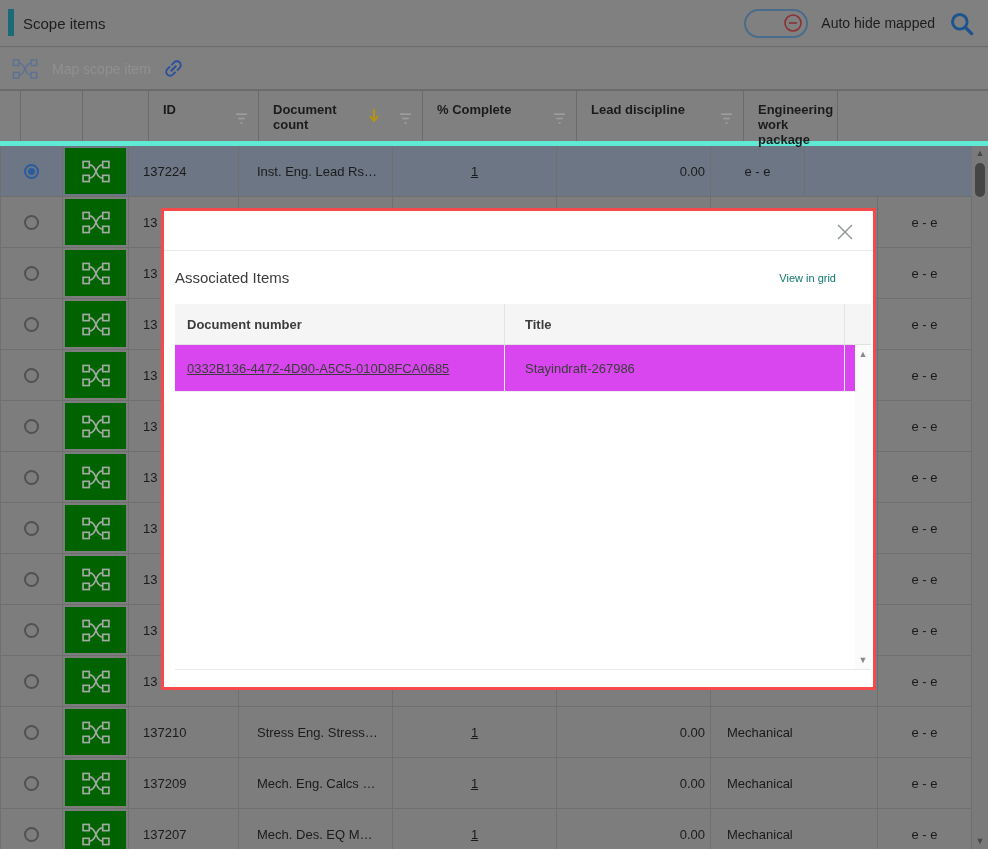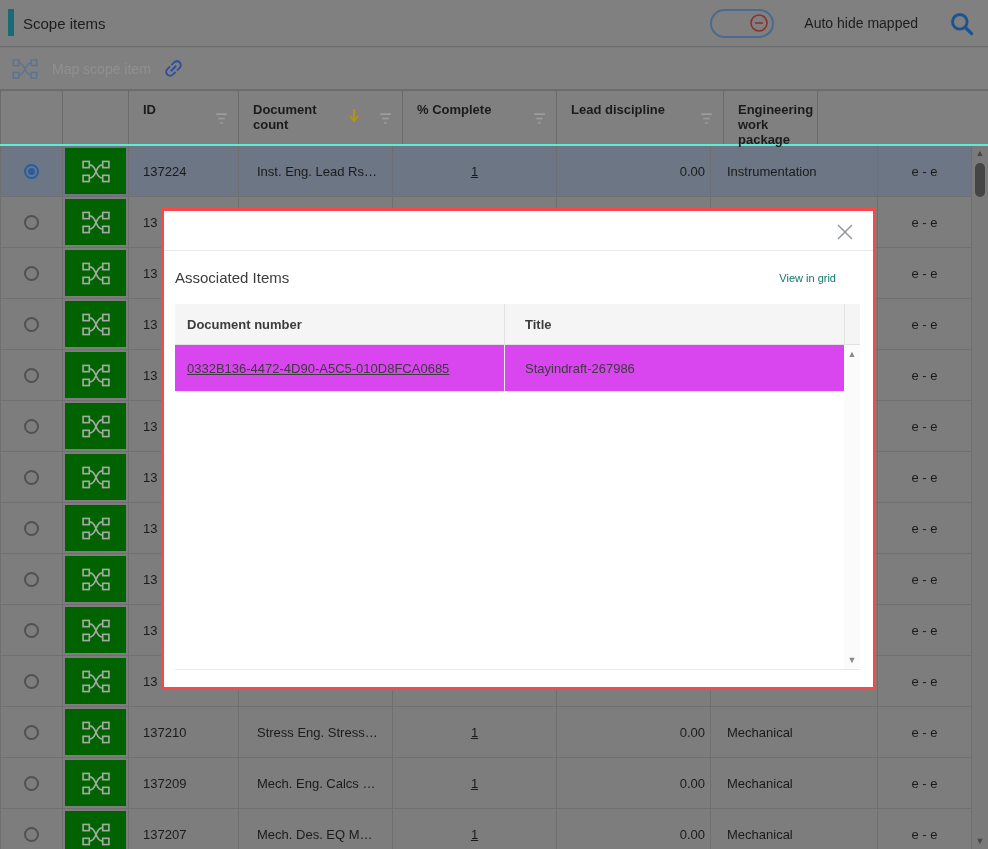--- a/index.html
+++ b/index.html
@@ -6,39 +6,39 @@
   body { background:#555; font-family:"Liberation Sans", sans-serif; }
   .screen { position:relative; width:988px; height:849px; overflow:hidden;
             background:#7d7d7d; font-family:"Liberation Sans", sans-serif; }
 
   
   .app-header { position:absolute; top:0; left:0; right:0; height:47px;
                 background:#808080; border-bottom:1px solid #6c6c6c;
                 display:flex; align-items:center; }
   .accent { position:absolute; left:8px; top:9px; width:6px; height:27px; background:#1a6b77; }
   .page-title { margin-left:23px; font-size:15px; color:#1d1d1d; font-weight:400; }
-  .hdr-right { margin-left:auto; display:flex; align-items:center; gap:30px; padding-right:13px; }
+  .hdr-right { margin-left:auto; display:flex; align-items:center; gap:13px; padding-right:13px; }
   .toggle { width:64px; height:29px; border:2px solid #4a6b8c; border-radius:15px;
             position:relative; display:inline-block; cursor:pointer; }
   .knob { position:absolute; right:3px; top:2px; width:20px; height:20px; }
   .toggle-label { font-size:14px; color:#1d1d1d; }
   .search-btn { width:27px; height:27px; color:#1d538f; cursor:pointer; }
 
   
   .toolbar { position:absolute; top:48px; left:0; right:0; height:42px;
              background:#808080; border-bottom:1px solid #6c6c6c;
              display:flex; align-items:center; padding-left:12px; }
   .map-icon { color:#5d7292; width:26px; height:22px; }
   .map-label { color:#909090; font-size:14px; margin-left:14px; }
   .chain-icon { color:#2a4f9e; width:23px; height:23px; margin-left:11px; }
 
   
   .grid { position:absolute; top:90px; left:0; width:988px; bottom:0; overflow:hidden; }
   .thead { display:flex; height:56px; background:#808080;
-           border-top:1px solid #6b6b6b; border-bottom:2px solid #5eead4; }
+           border-top:1px solid #6b6b6b; border-bottom:5px solid #5eead4;padding-left:20px; }
   .th { position:relative; border-right:1px solid #6b6b6b; font-size:13px; font-weight:700;
         color:#1b1b1b; padding:11px 22px 0 14px; line-height:15px; }
   .th:first-child { border-left:1px solid #6b6b6b; }
   .hfilter { position:absolute; right:10px; top:21px; }
   .hsort { position:absolute; right:42px; top:16px; }
   .hwrap { display:block; width:70px; }
   .w-radio{width:63px;} .w-map{width:66px;} .w-id{width:110px;} .w-desc{width:154px;}
   .w-count{width:164px;} .w-pct{width:154px;} .w-lead{width:167px;} .w-ewp{width:94px;}
   .th-fill { width:16px; border-right:none; }
 
@@ -72,21 +72,21 @@
 
   
   .modal { position:absolute; left:161px; top:208px; width:715px; height:482px;
            border:3px solid #f5494b; background:#ffffff; }
   .modal-top { height:40px; position:relative; border-bottom:1px solid #eaeaea; }
   .close-btn { position:absolute; right:16px; top:9px; width:24px; height:24px; cursor:pointer; }
   .modal-titlebar { height:53px; display:flex; align-items:center; padding:0 37px 0 11px; }
   .m-title { font-size:15px; color:#3c3c3c; }
   .m-view { margin-left:auto; font-size:11px; color:#0f766e; cursor:pointer; }
 
-  .mgrid { margin:0 13px 0 11px; height:366px; position:relative; border-bottom:1px solid #e8e8e8; }
+  .mgrid { margin:0 2px 0 11px; height:366px; position:relative; border-bottom:1px solid #e8e8e8; }
   .mghead { display:flex; height:41px; background:#f5f5f5; border-bottom:1px solid #e2e2e2; }
   .mth { font-size:13px; font-weight:700; color:#3c3c3c; display:flex; align-items:center;
          border-right:1px solid #e2e2e2; }
   .mth-doc { width:330px; padding-left:12px; }
   .mth-title { width:340px; padding-left:20px; }
   .mth-fill { width:5px; border-right:none; }
   .mrow { display:flex; height:47px; border-bottom:1px solid #ededed; background:#d946ef; }
   .mtd { display:flex; align-items:center; font-size:13px; color:#3c3c3c;
          border-right:1px solid #ededed; overflow:hidden; white-space:nowrap; }
   .mtd-doc { width:330px; padding-left:12px; }
@@ -229,21 +229,20 @@
           </g>
         </svg>
       </span>
     </div>
     <div class="td c-id">137224</div>
     <div class="td c-desc">Inst. Eng. Lead Rs…</div>
     <div class="td c-count">
             <span class="countlink">1</span>
           </div>
     <div class="td c-pct">0.00</div>
-    <div class="td c-lead">Instrumentation</div>
     <div class="td c-ewp">e - e</div>
   </div>
         <div class="trow">
     <div class="td c-radio">
             <span class="radio"></span>
           </div>
     <div class="td c-map">
       <span class="mapbox">
         <svg viewBox="0 0 30 24" width="30" height="23">
           <g fill="none" stroke="currentColor" stroke-width="1.7">

